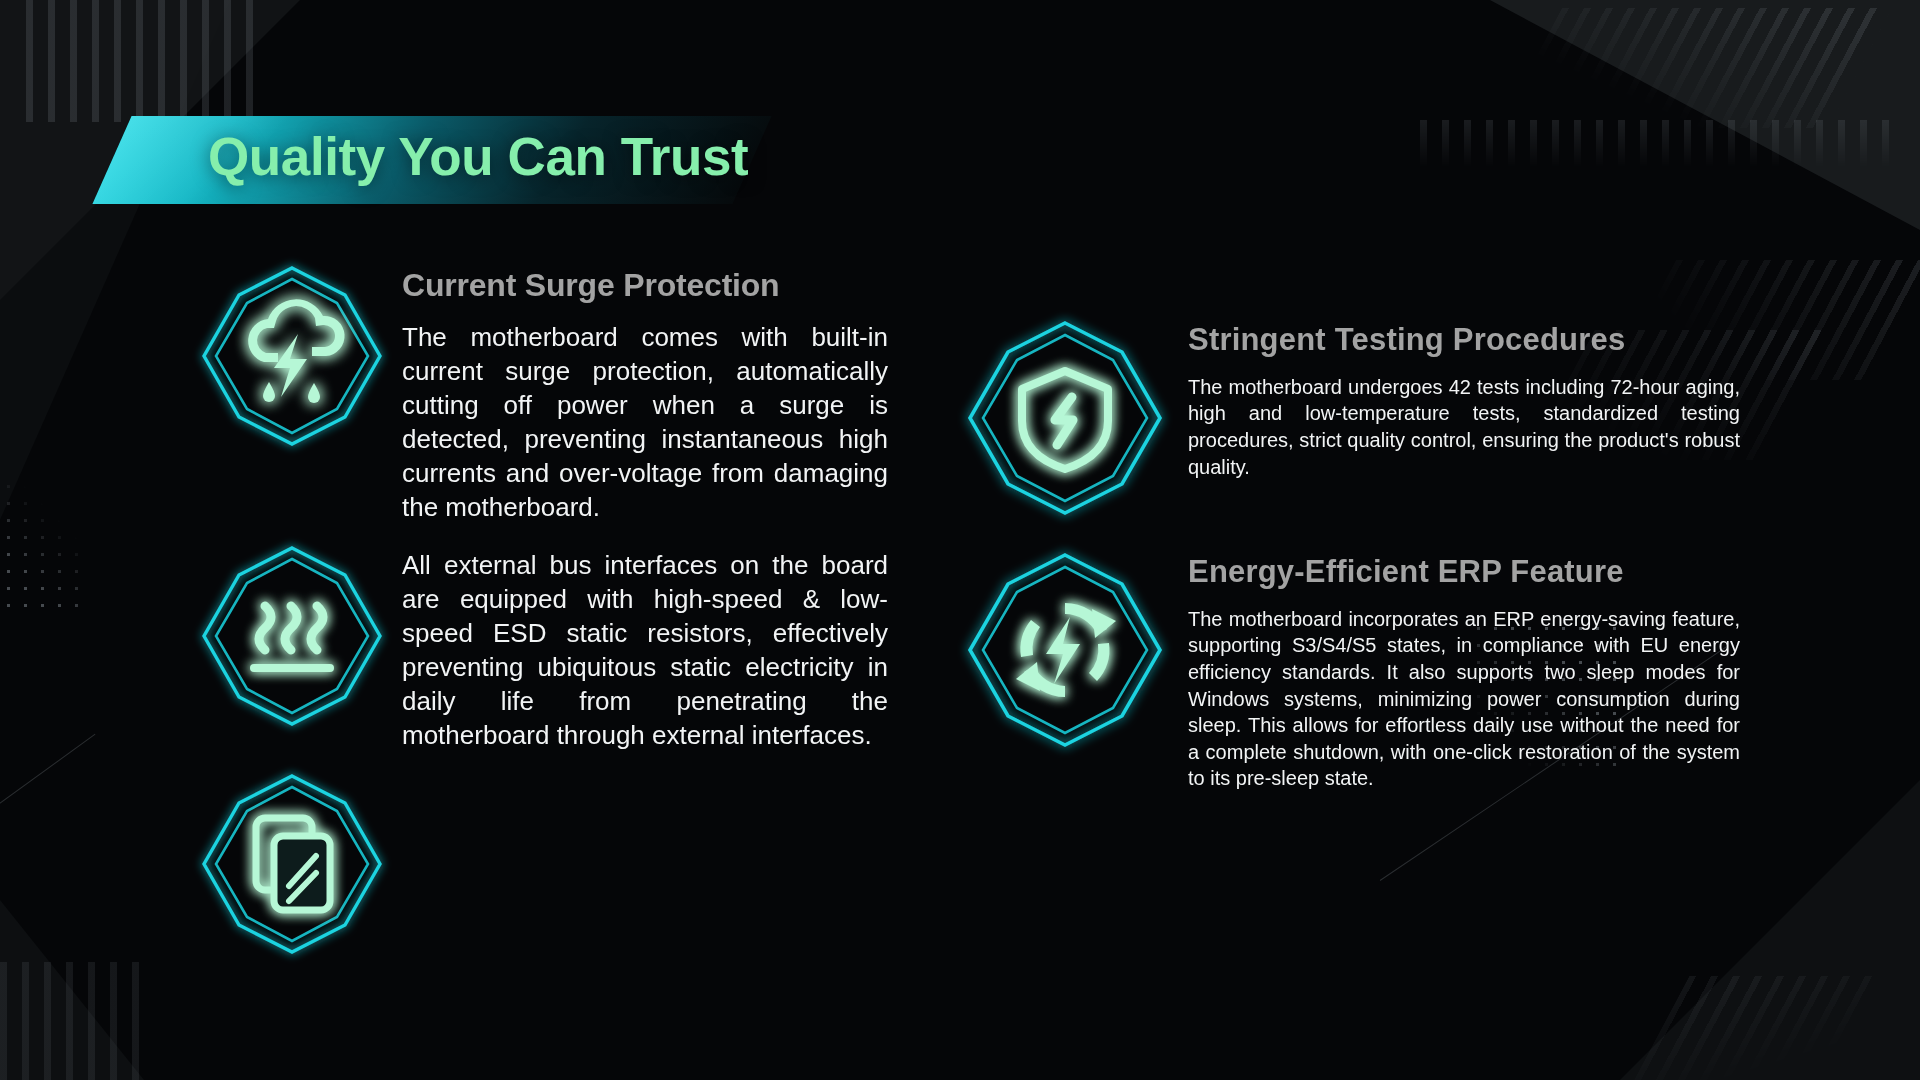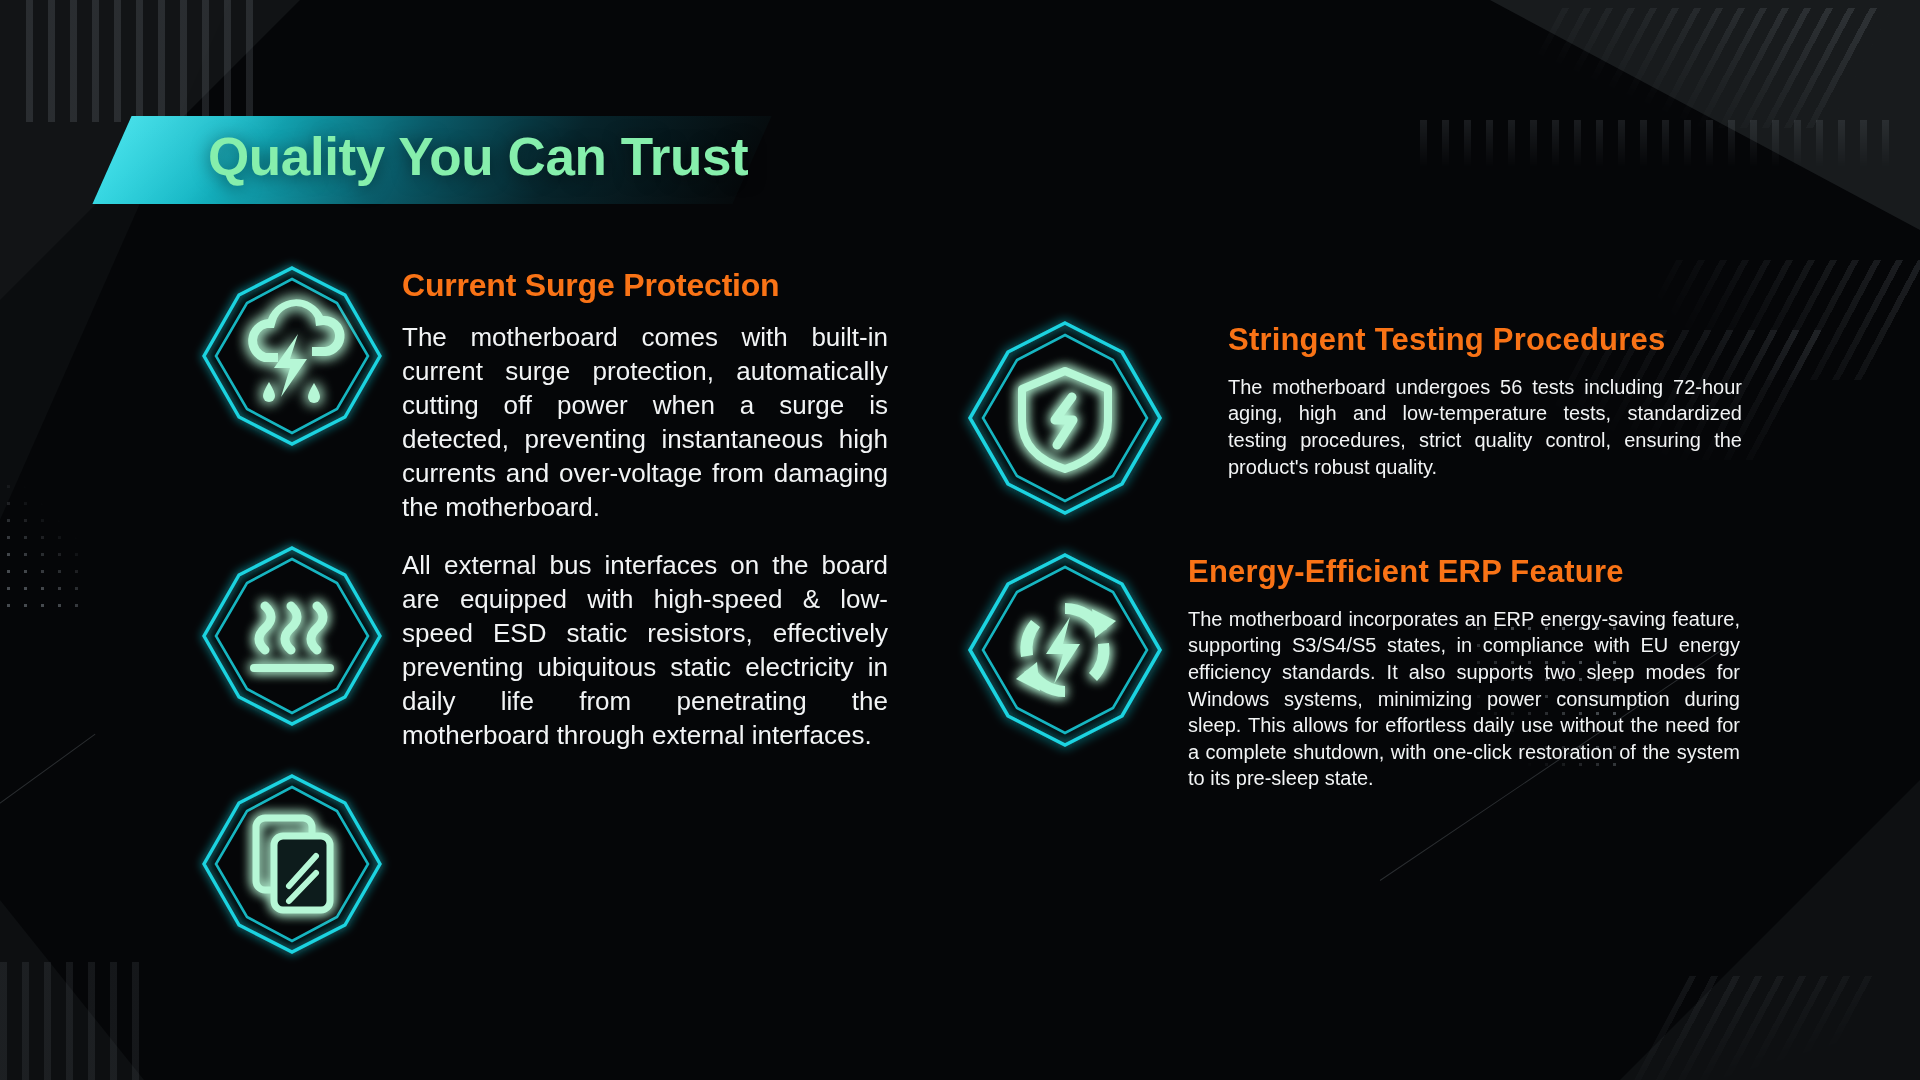--- a/index.html
+++ b/index.html
@@ -134,38 +134,38 @@
     position:absolute; inset:0;
     display:flex; align-items:center; justify-content:center;
   }
   .octa svg { width:100%; height:100%; overflow:visible; }
 
   .txt { padding-top:18px; }
   .txt.lt { width:486px; margin-left:4px; }
   .txt.rt { width:552px; margin-left:10px; }
 
   h2.f-title {
-    font-size:32px; font-weight:700; color:#f97316;
+    font-size:32px; font-weight:700; color:#a3a3a3;
     letter-spacing:-.2px; margin-bottom:16px; line-height:1.12;
     white-space:nowrap;
   }
   .col-right h2.f-title { font-size:31px; letter-spacing:.2px; }
 
   p.f-body {
     font-size:26px; line-height:1.31; color:#f2f4f5;
     text-align:justify; text-justify:inter-word;
     font-weight:400;
   }
   .col-right p.f-body { font-size:20px; line-height:1.33; }
 
   
   .blk-1 { margin-top:0; }
   .blk-2 { margin-top:4px; }
   .blk-3 { margin-top:4px; }
-  .rblk-1 { margin-top:0;gap:40px; }
+  .rblk-1 { margin-top:0; }
   .rblk-2 { margin-top:40px; }
 </style>
 </head>
 <body>
 
 <div class="bg-layer">
   <div class="tri-tl2"></div>
   <div class="tri-tl"></div>
   <div class="tri-tr"></div>
   <div class="tri-br"></div>
@@ -346,21 +346,21 @@
           </g>
           <g filter="url(#gl4b)" fill="none" stroke="#b6f7d6" stroke-width="8" stroke-linejoin="round" stroke-linecap="round">
             <path d="M113 66 L156 84 L156 116 q0 34 -43 48 q-43 -14 -43 -48 L70 84 Z"></path>
             <path d="M120 92 L103 115 L121 115 L105 140" stroke-width="9"></path>
           </g>
         </svg>
       </div>
     </div>
     <div class="txt rt">
       <h2 class="f-title">Stringent Testing Procedures</h2>
-      <p class="f-body">The motherboard undergoes 56 tests including 72-hour aging, high and low-temperature tests, standardized testing procedures, strict quality control, ensuring the product's robust quality.</p>
+      <p class="f-body">The motherboard undergoes 42 tests including 72-hour aging, high and low-temperature tests, standardized testing procedures, strict quality control, ensuring the product's robust quality.</p>
     </div>
   </div>
 
   <div class="feature rblk-2">
     <div class="icon-wrap rt">
       <div class="octa">
         <svg viewBox="0 0 226 226">
           <defs>
             <filter id="gl5" x="-60%" y="-60%" width="220%" height="220%">
               <feGaussianBlur stdDeviation="5.5" result="b"></feGaussianBlur>

